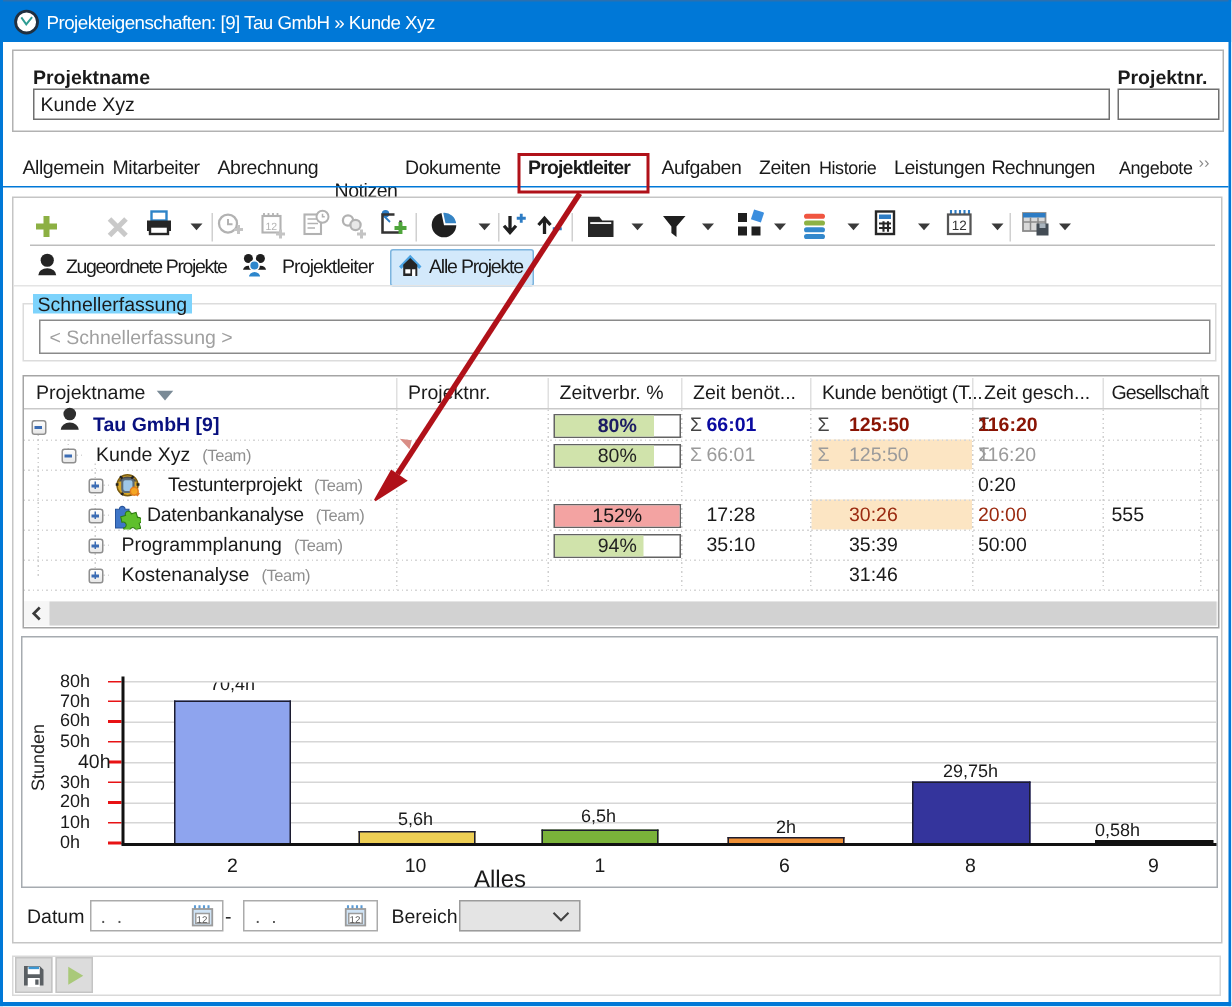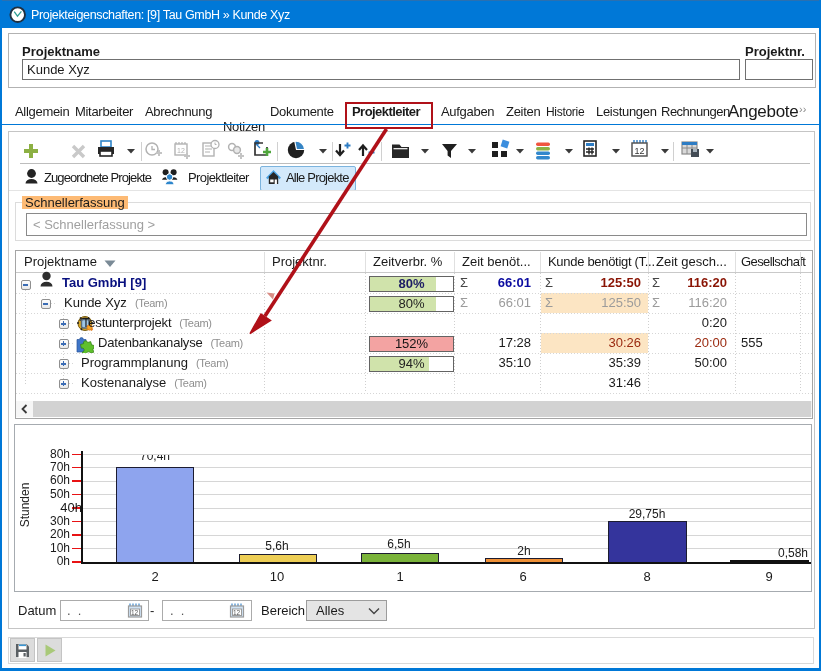--- a/index.html
+++ b/index.html
@@ -1,20 +1,20 @@
 <!DOCTYPE html>
 <html><head><meta charset="utf-8">
 <style>
 *{margin:0;padding:0;box-sizing:border-box}
 html,body{width:821px;height:671px;background:#fff}
 #w{position:relative;width:821px;height:671px;font-family:"Liberation Sans",sans-serif;background:#fff;overflow:hidden}
 .abs{position:absolute}
 .t{position:absolute;white-space:nowrap;color:#1a1a1a}
 .b{font-weight:bold}
-.r{text-align:right}
+.r{}
 .bar{position:absolute;border:1px solid #636363;background:#fff;text-align:center;font-size:13px;line-height:14px}
 .fill{position:absolute;left:0;top:0;bottom:0}
 .exp{position:absolute;width:10px;height:10px;border:1px solid #8f8f8f;border-radius:2px;background:linear-gradient(#fdfdfd,#e8e8e8)}
 .sigma{position:absolute;font-size:13px;color:#444}
 .dotv{position:absolute;width:1px;background-image:repeating-linear-gradient(to bottom,#cfcfcf 0 1px,transparent 1px 3px)}
 .doth{position:absolute;height:1px;background-image:repeating-linear-gradient(to right,#d6d6d6 0 1px,transparent 1px 3px)}
 </style></head>
 <body>
 <div id="w">
 
@@ -41,21 +41,21 @@
 <div class="t" style="left:75px;top:105px;font-size:13px;line-height:14px;letter-spacing:-0.3px">Mitarbeiter</div>
 <div class="t" style="left:145px;top:105px;font-size:13px;line-height:14px;letter-spacing:-0.3px">Abrechnung</div>
 <div class="t" style="left:223px;top:120px;font-size:13px;line-height:14px;letter-spacing:-0.3px">Notizen</div>
 <div class="t" style="left:270px;top:105px;font-size:13px;line-height:14px;letter-spacing:-0.3px">Dokumente</div>
 <div class="t b" style="left:352px;top:105px;font-size:13px;line-height:14px;letter-spacing:-0.55px">Projektleiter</div>
 <div class="t" style="left:441px;top:105px;font-size:13px;line-height:14px;letter-spacing:-0.3px">Aufgaben</div>
 <div class="t" style="left:506px;top:105px;font-size:13px;line-height:14px;letter-spacing:-0.3px">Zeiten</div>
 <div class="t" style="left:546px;top:105px;font-size:12px;line-height:14px;letter-spacing:-0.3px">Historie</div>
 <div class="t" style="left:596px;top:105px;font-size:13px;line-height:14px;letter-spacing:-0.3px">Leistungen</div>
 <div class="t" style="left:661px;top:105px;font-size:13px;line-height:14px;letter-spacing:-0.5px">Rechnungen</div>
-<div class="t" style="left:728px;top:105px;font-size:17px;line-height:14px;letter-spacing:-0.3px">Angebote</div>
+<div class="t" style="left:746px;top:105px;font-size:12px;line-height:14px;letter-spacing:-0.3px">Angebote</div>
 <div class="t" style="left:799px;top:103px;font-size:11px;color:#8a8a8a">››</div>
 <div class="abs" style="left:2px;top:124px;width:817px;height:1px;background:#0078d7"></div>
 <div class="abs" style="left:345px;top:102px;width:88px;height:27px;border:2px solid #b01119"></div>
 
 <div class="abs" style="left:8px;top:131px;width:807px;height:498px;border:1px solid #c5c5c5"></div>
 <svg class="abs" style="left:16px;top:136px" width="730" height="28" viewBox="0 0 730 28">
  <g fill="none">
   <path d="M13 8 h4 v5 h5 v4 h-5 v5 h-4 v-5 h-5 v-4 h5 z" fill="#8cb043"></path>
   <path d="M57 10 L68 21 M68 10 L57 21" stroke="#c9c9c9" stroke-width="3.4"></path>
   <rect x="85" y="5" width="10" height="6" fill="#fff" stroke="#2e84c8" stroke-width="1.6"></rect>
@@ -141,21 +141,21 @@
   <path d="M2.8 7.5 L7.5 3 L12.2 7.5 V15 H2.8 z" fill="#262626"></path>
   <rect x="4.2" y="10.5" width="3.4" height="2.8" fill="#fff"></rect>
   <rect x="8.7" y="10.5" width="2.2" height="4.5" fill="#fff"></rect>
  </g>
 </svg>
 <div class="t" style="left:44px;top:171px;font-size:13px;line-height:14px;letter-spacing:-0.9px">Zugeordnete Projekte</div>
 <div class="t" style="left:188px;top:171px;font-size:13px;line-height:14px;letter-spacing:-0.6px">Projektleiter</div>
 <div class="t" style="left:286px;top:171px;font-size:13px;line-height:14px;letter-spacing:-0.8px">Alle Projekte</div>
 <div class="abs" style="left:9px;top:190px;width:805px;height:1px;background:#e4e4e4"></div>
 <div class="abs" style="left:15px;top:202px;width:796px;height:39px;border:1px solid #dcdcdc"></div>
-<div class="t" style="left:22px;top:196px;font-size:13px;line-height:13px;background:#fdba74;padding:0 3px">Schnellerfassung</div>
+<div class="t" style="left:22px;top:196px;font-size:13px;line-height:13px;background:#7dd3fc;padding:0 3px">Schnellerfassung</div>
 <div class="abs" style="left:26px;top:213px;width:781px;height:23px;border:1px solid #8a8a8a"></div>
 <div class="t" style="left:33px;top:218px;font-size:13px;line-height:14px;color:#a0a0a0">&lt; Schnellerfassung &gt;</div>
 <div class="abs" style="left:15px;top:250px;width:798px;height:169px;border:1px solid #a5a5a5;background:#fff"></div>
 <div class="t" style="left:24px;top:255px;font-size:13px;line-height:14px">Projektname</div>
 <svg class="abs" style="left:103px;top:259px" width="14" height="9">
       <path d="M1.5 1.5 h11 l-5.5 6.5 z" fill="#7a8a96"></path>
     </svg>
 <div class="t" style="left:272px;top:255px;font-size:13px;line-height:14px">Projektnr.</div>
 <div class="t" style="left:373px;top:255px;font-size:13px;line-height:14px">Zeitverbr. %</div>
 <div class="t" style="left:462px;top:255px;font-size:13px;line-height:14px">Zeit benöt...</div>
@@ -226,21 +226,21 @@
  <path d="M10.5 11 l5 4" stroke="#e07b1f" stroke-width="2.5"></path>
  <circle cx="12.5" cy="12.5" r="2.6" fill="#f5a623" stroke="#e07b1f" stroke-width="1"></circle>
 </svg>
 <svg class="abs" style="left:76px;top:336px" width="18" height="17" viewBox="0 0 18 17">
  <path d="M1 3.5 h2.6 a1.9 1.9 0 1 1 3.8 0 H10 v4 h-2 v5 h2 v3.5 H1 z" fill="#3f76c8" stroke="#28549a" stroke-width="0.7"></path>
  <path d="M4.5 8.5 l3.2 -0.9 a2 2 0 1 1 3.8 -1.1 l3.2 -0.9 l1 3.4 a2 2 0 1 1 1.1 3.9 l1 3.3 l-3.3 1 a2 2 0 1 0 -3.9 1.1 l-3.3 0.9 l-0.9 -3.2 a2 2 0 1 0 -1.1 -3.8 z" fill="#5fc02c" stroke="#2f7a12" stroke-width="0.7"></path>
 </svg>
 
 <div class="t b" style="left:62px;top:276px;font-size:13px;line-height:14px;color:#08107f">Tau GmbH [9]</div>
 <div class="t" style="left:64px;top:296px;font-size:13px;line-height:14px">Kunde Xyz<span style="font-size:11px;color:#8f8f8f;margin-left:8px;letter-spacing:-0.3px">(Team)</span></div>
-<div class="t" style="left:82px;top:316px;font-size:13px;line-height:14px;letter-spacing:-0.2px">Testunterprojekt<span style="font-size:11px;color:#8f8f8f;margin-left:8px;letter-spacing:-0.3px">(Team)</span></div>
+<div class="t" style="left:112px;top:316px;font-size:13px;line-height:14px;letter-spacing:-0.2px">Testunterprojekt<span style="font-size:11px;color:#8f8f8f;margin-left:8px;letter-spacing:-0.3px">(Team)</span></div>
 <div class="t" style="left:98px;top:336px;font-size:13px;line-height:14px;letter-spacing:-0.2px">Datenbankanalyse<span style="font-size:11px;color:#8f8f8f;margin-left:8px;letter-spacing:-0.3px">(Team)</span></div>
 <div class="t" style="left:81px;top:356px;font-size:13px;line-height:14px">Programmplanung<span style="font-size:11px;color:#8f8f8f;margin-left:8px;letter-spacing:-0.3px">(Team)</span></div>
 <div class="t" style="left:81px;top:376px;font-size:13px;line-height:14px">Kostenanalyse<span style="font-size:11px;color:#8f8f8f;margin-left:8px;letter-spacing:-0.3px">(Team)</span></div>
 
 <div class="bar" style="left:369px;top:276px;width:85px;height:16px">
       <div class="fill" style="width:80%;background:#d0e3ab"></div>
       <div class="abs b" style="left:0;top:0;width:100%;line-height:14px;color:#1c1c64">80%</div>
     </div>
 <div class="bar" style="left:369px;top:296px;width:85px;height:16px">
       <div class="fill" style="width:80%;background:#d0e3ab"></div>
@@ -326,21 +326,21 @@
 <div class="abs" style="left:81px;top:451px;width:1.5px;height:112px;background:#111"></div>
 <div class="abs" style="left:81px;top:561.5px;width:730px;height:2px;background:#111"></div>
 
 <div class="abs" style="left:116px;top:455px;width:78px;height:10px;overflow:hidden">
       <div class="t" style="left:0;top:-5px;width:78px;text-align:center;font-size:12px;line-height:13px">70,4h</div>
     </div>
 <div class="t" style="left:238px;top:540px;width:78px;text-align:center;font-size:12px;line-height:13px">5,6h</div>
 <div class="t" style="left:360px;top:538px;width:78px;text-align:center;font-size:12px;line-height:13px">6,5h</div>
 <div class="t" style="left:485px;top:545px;width:78px;text-align:center;font-size:12px;line-height:13px">2h</div>
 <div class="t" style="left:608px;top:508px;width:78px;text-align:center;font-size:12px;line-height:13px">29,75h</div>
-<div class="t" style="left:730px;top:547px;width:78px;text-align:right;font-size:12px;line-height:13px">0,58h</div>
+<div class="t" style="left:730px;top:547px;width:78px;text-align:left;font-size:12px;line-height:13px">0,58h</div>
 
 <div class="t" style="left:135px;top:569px;width:40px;text-align:center;font-size:13px">2</div>
 <div class="t" style="left:257px;top:569px;width:40px;text-align:center;font-size:13px">10</div>
 <div class="t" style="left:380px;top:569px;width:40px;text-align:center;font-size:13px">1</div>
 <div class="t" style="left:503px;top:569px;width:40px;text-align:center;font-size:13px">6</div>
 <div class="t" style="left:627px;top:569px;width:40px;text-align:center;font-size:13px">8</div>
 <div class="t" style="left:749px;top:569px;width:40px;text-align:center;font-size:13px">9</div>
 
 <div class="t" style="left:18px;top:604px;font-size:13px;line-height:14px">Datum</div>
 <div class="abs" style="left:60px;top:600px;width:89px;height:21px;border:1px solid #ababab"></div>
@@ -355,21 +355,21 @@
  <text x="4" y="13" font-size="6.5" fill="#555" font-family="Liberation Sans">12</text>
 </svg>
 <svg class="abs" style="left:229px;top:602px" width="16" height="17" viewBox="0 0 16 17">
  <path d="M3 4 v-2.5 M6 4 v-2.5 M9 4 v-2.5 M12 4 v-2.5" stroke="#5b9bd5" stroke-width="1.4"></path>
  <rect x="1.5" y="4" width="13" height="11" fill="#cfe3f5" stroke="#9b9b9b" stroke-width="1.2"></rect>
  <rect x="3.5" y="7" width="9" height="6.5" fill="#fff" stroke="#9b9b9b" stroke-width="1"></rect>
  <text x="4" y="13" font-size="6.5" fill="#555" font-family="Liberation Sans">12</text>
 </svg>
 <div class="t" style="left:261px;top:604px;font-size:13px;line-height:14px">Bereich</div>
 <div class="abs" style="left:306px;top:600px;width:81px;height:21px;background:#e4e4e4;border:1px solid #9c9c9c"></div>
-<div class="t" style="left:316px;top:603px;font-size:13px;line-height:15px">Alles</div>
+<div class="t" style="left:316px;top:579px;font-size:16px;line-height:15px">Alles</div>
 <svg class="abs" style="left:367px;top:606px" width="14" height="10">
       <path d="M2 2.5 L7 7.5 L12 2.5" fill="none" stroke="#444" stroke-width="1.4"></path>
     </svg>
 
 <div class="abs" style="left:8px;top:637px;width:806px;height:27px;border:1px solid #d9d9d9"></div>
 <div class="abs" style="left:10px;top:638px;width:25px;height:24px;background:#dcdcdc;border:1px solid #c4c4c4"></div>
 <div class="abs" style="left:37px;top:638px;width:25px;height:24px;background:#dcdcdc;border:1px solid #c4c4c4"></div>
 <svg class="abs" style="left:15px;top:643px" width="15" height="15" viewBox="0 0 15 15">
  <path d="M1 1 h10.5 L14 3.5 V14 H1 z" fill="#5a5f63"></path>
  <rect x="3.5" y="1.5" width="8" height="5" fill="#fff"></rect>

